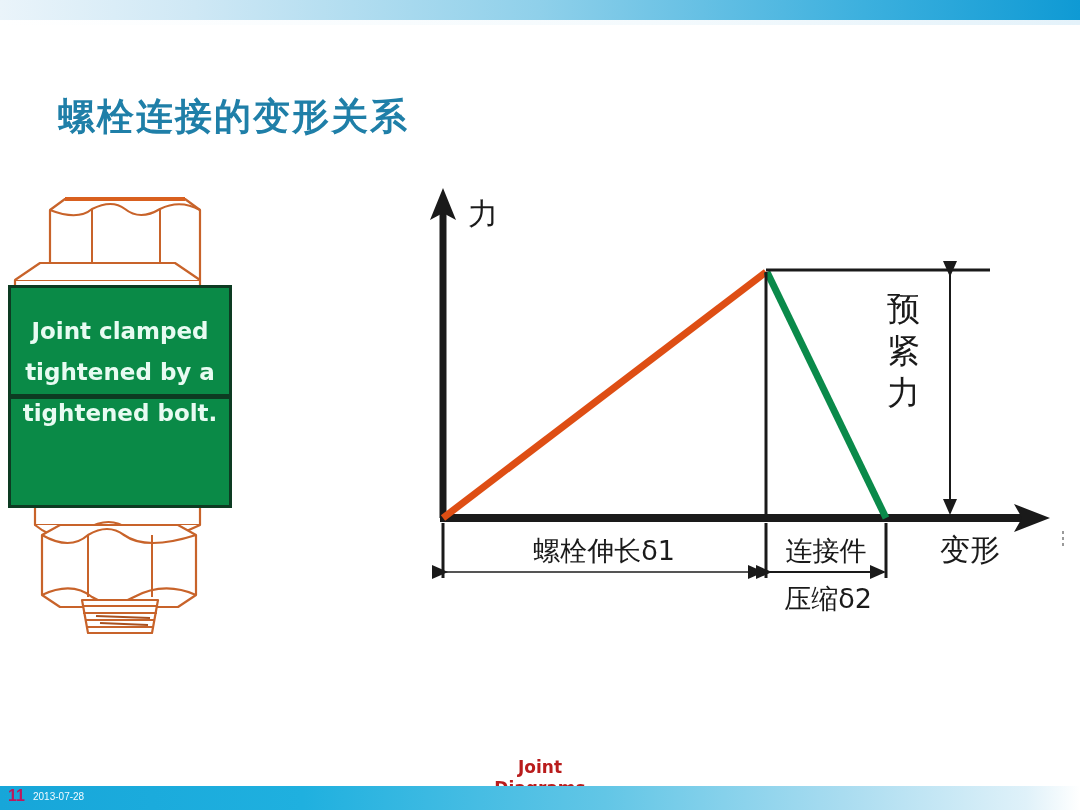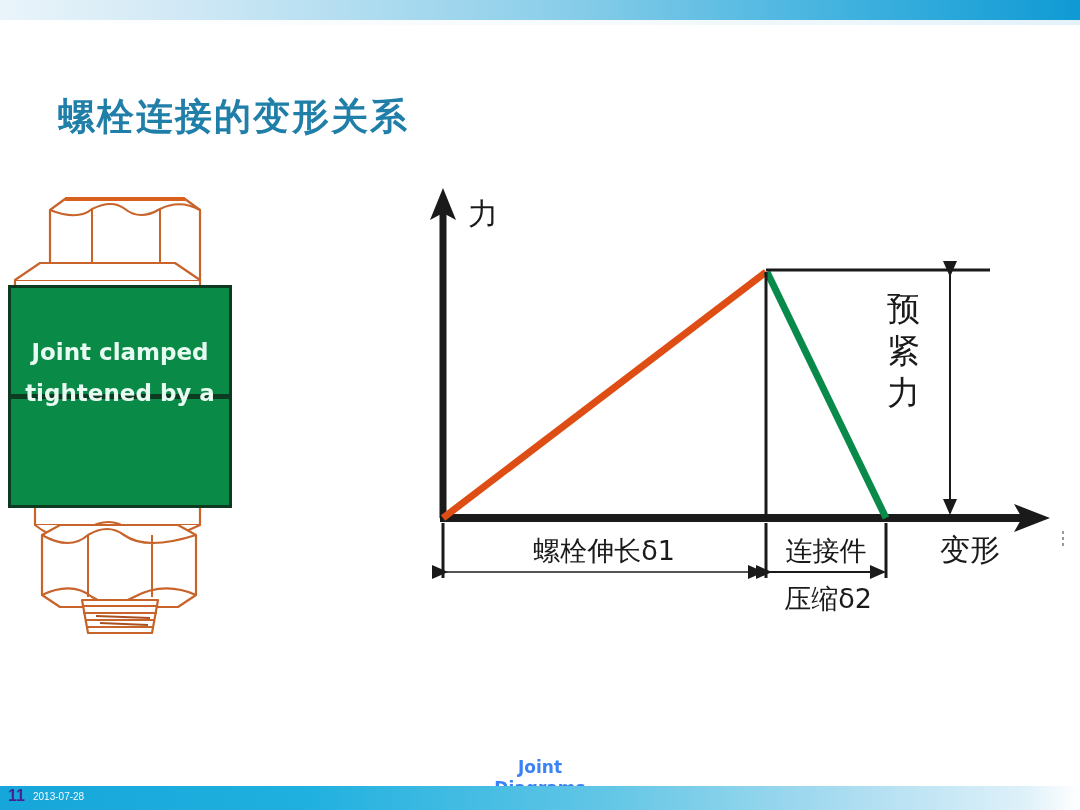--- a/index.html
+++ b/index.html
@@ -96,36 +96,36 @@
     font-family: "DejaVu Sans", "Liberation Sans", sans-serif;
     fill: #1a1a1a;
   }
 
   
   #footer-caption {
     position: absolute;
     left: 0; top: 757px;
     width: 1080px;
     text-align: center;
-    color: #3b82f6;
+    color: #b91c1c;
     font-size: 17px;
     font-weight: bold;
     line-height: 21px;
     font-family: "DejaVu Sans", "Liberation Sans", sans-serif;
   }
   #footer-bar {
     position: absolute;
     left: 0; top: 786px;
     width: 1080px; height: 24px;
     background: linear-gradient(to right, #17a6d9 0%, #1fb0df 28%, #62c6e6 56%, #a9dcf0 78%, #dff1f9 95%, #ffffff 100%);
   }
   #footer-page {
     position: absolute;
     left: 8px; top: 787px;
-    color: #4c1d95;
+    color: #be185d;
     font-size: 16px;
     font-weight: bold;
   }
   #footer-date {
     position: absolute;
     left: 33px; top: 791px;
     color: #f2fbff;
     font-size: 10px;
     text-align: right;
   }
@@ -188,20 +188,21 @@
         </g>
       </g>
     </svg>
   </div>
 
   <div class="plate" id="plate-top"></div>
   <div class="plate" id="plate-bottom"></div>
   <div id="plate-text">
     <div class="line">Joint clamped</div>
     <div class="line">tightened by a</div>
+    <div class="line">tightened bolt.</div>
   </div>
 
   <div id="chart">
     <svg width="660" height="460" viewBox="0 0 660 460">
 
       <defs>
         <marker id="arrowFull" markerWidth="10" markerHeight="10" refX="8" refY="4" orient="auto" markerUnits="strokeWidth">
           <path d="M0,0 L9,4 L0,8 z" fill="#1a1a1a"></path>
         </marker>
         <marker id="arrowThinStart" markerWidth="9" markerHeight="9" refX="7" refY="3.5" orient="auto" markerUnits="strokeWidth">

